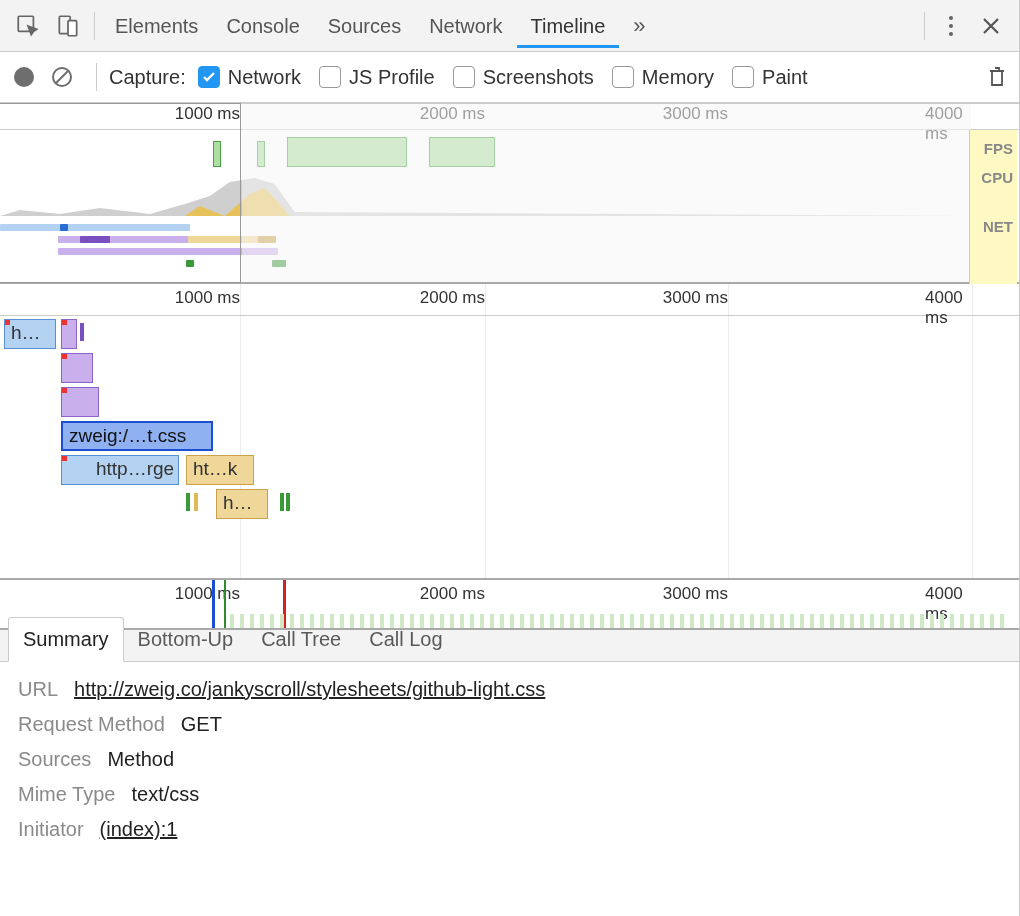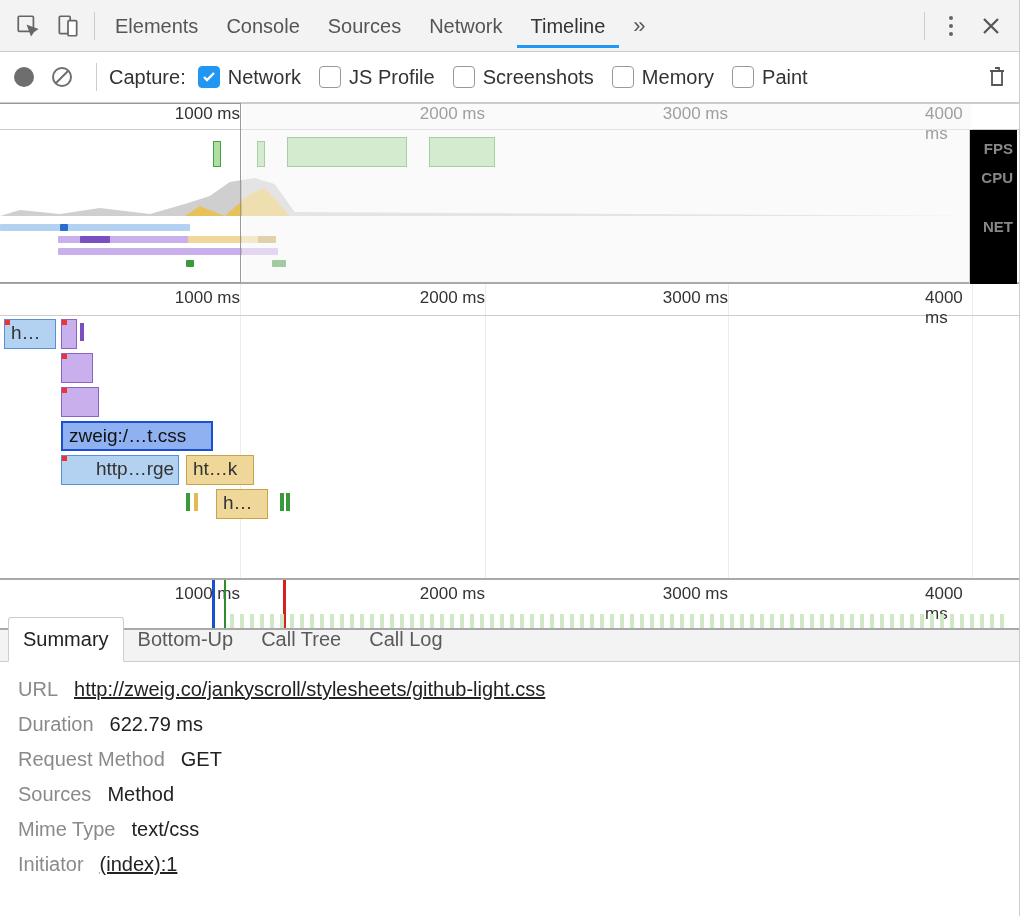--- a/index.html
+++ b/index.html
@@ -35,21 +35,21 @@
   }
   .chk.checked .box { background:#2196f3; border-color:#2196f3; color:#fff; }
   .chk .box svg { width:16px; height:16px; }
 
   
   .overview { position:relative; height:180px; border-bottom:2px solid #a9a9a9; background:#fff; }
   .overview .ruler { height:26px; border-bottom:1px solid #ccc; position:relative; }
   .ruler .tick { position:absolute; top:0; font-size:17px; color:#333; transform:translateX(-100%); }
   .overview .selection { position:absolute; top:0; bottom:0; left:0px; width:240px; background:rgba(240,240,240,0); outline:1px solid #999; }
   .overview .rightmask { position:absolute; top:0; bottom:0; left:242px; right:48px; background:rgba(245,245,245,0.55); }
-  .overview .tracklabels { position:absolute; right:2px; top:26px; width:48px; background:#000000; border-left:1px solid #ccc; height:154px; }
+  .overview .tracklabels { position:absolute; right:2px; top:26px; width:48px; background:#fef9c3; border-left:1px solid #ccc; height:154px; }
   .tracklabels div { font-size:15px; font-weight:bold; color:#888; text-align:right; padding:10px 4px 2px 0; }
   .ov-fps { position:absolute; top:34px; left:0; right:48px; height:28px; }
   .ov-fps .bar { position:absolute; bottom:0; background:rgba(120,200,100,0.6); outline:1px solid #46a046;}
   .ov-cpu { position:absolute; top:70px; left:0; right:48px; height:42px; }
   .ov-cpu svg { width:100%; height:100%; }
   .ov-net { position:absolute; top:118px; left:0; right:48px; height:58px; }
   .ov-net .n { position:absolute; height:7px; border-radius:1px; }
 
   
   .mainchart { position:relative; height:296px; border-bottom:2px solid #a9a9a9; background:#fff; overflow:hidden;}
@@ -280,24 +280,20 @@
   <div class="ltab">Call Tree</div>
   <div class="ltab">Call Log</div>
 </div>
 
 <div class="details">
   <div class="drow">
     <span class="lbl">URL</span>
     <a href="#" class="val">http://zweig.co/jankyscroll/stylesheets/github-light.css</a>
   </div>
   <div class="drow">
-    <span class="lbl">Duration</span>
-    <span class="val">622.79 ms</span>
-  </div>
-  <div class="drow">
     <span class="lbl">Request Method</span>
     <span class="val">GET</span>
   </div>
   <div class="drow">
     <span class="lbl">Sources</span>
     <span class="val">Method</span>
   </div>
   <div class="drow">
     <span class="lbl">Mime Type</span>
     <span class="val">text/css</span>

